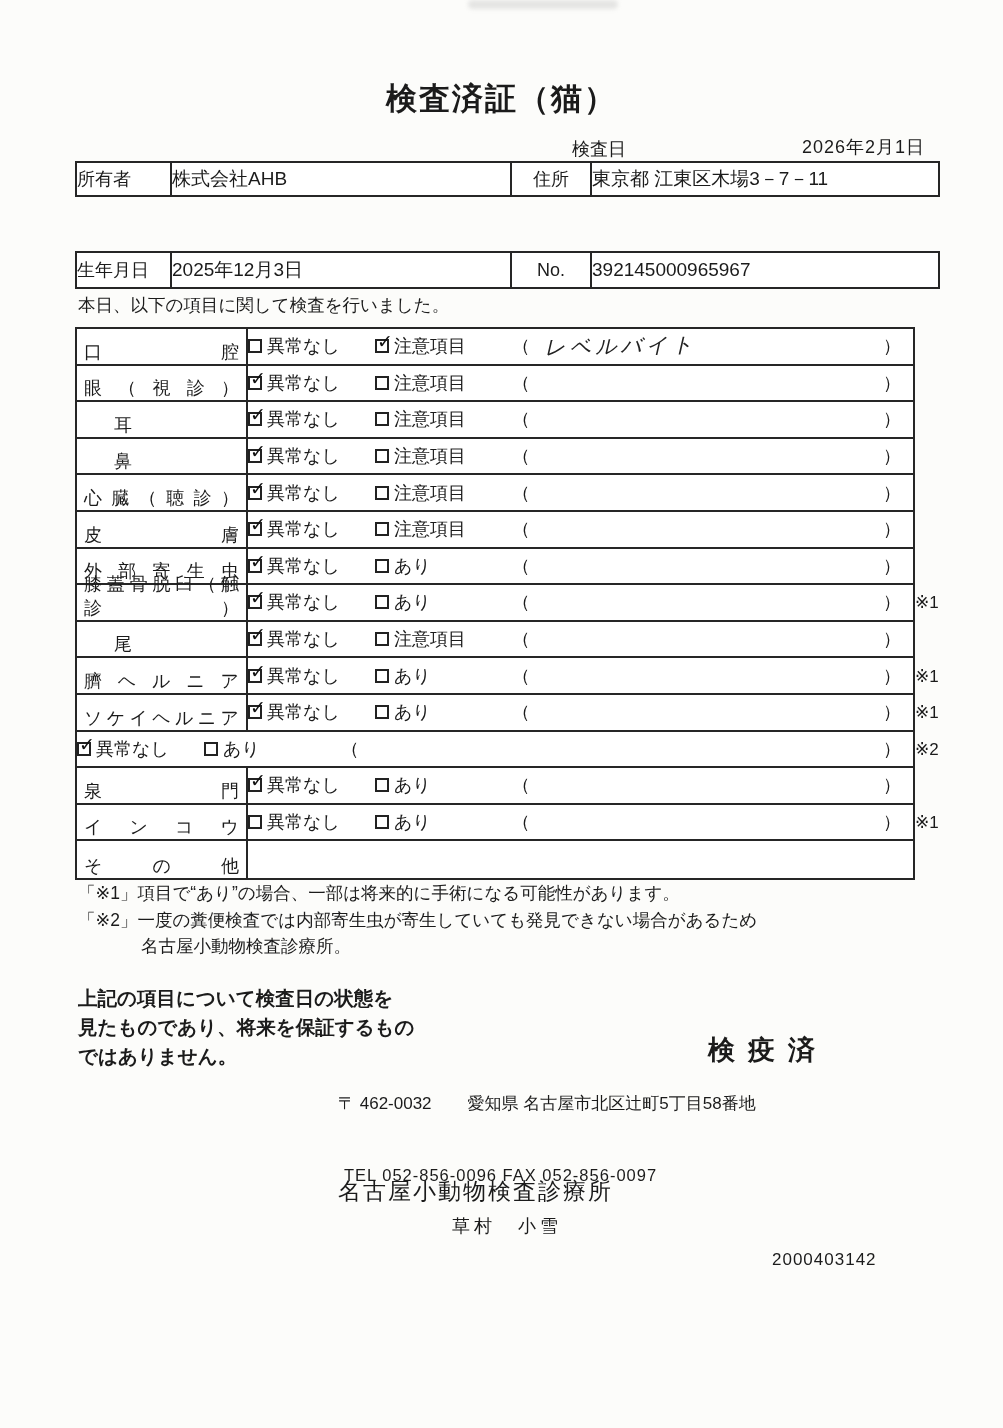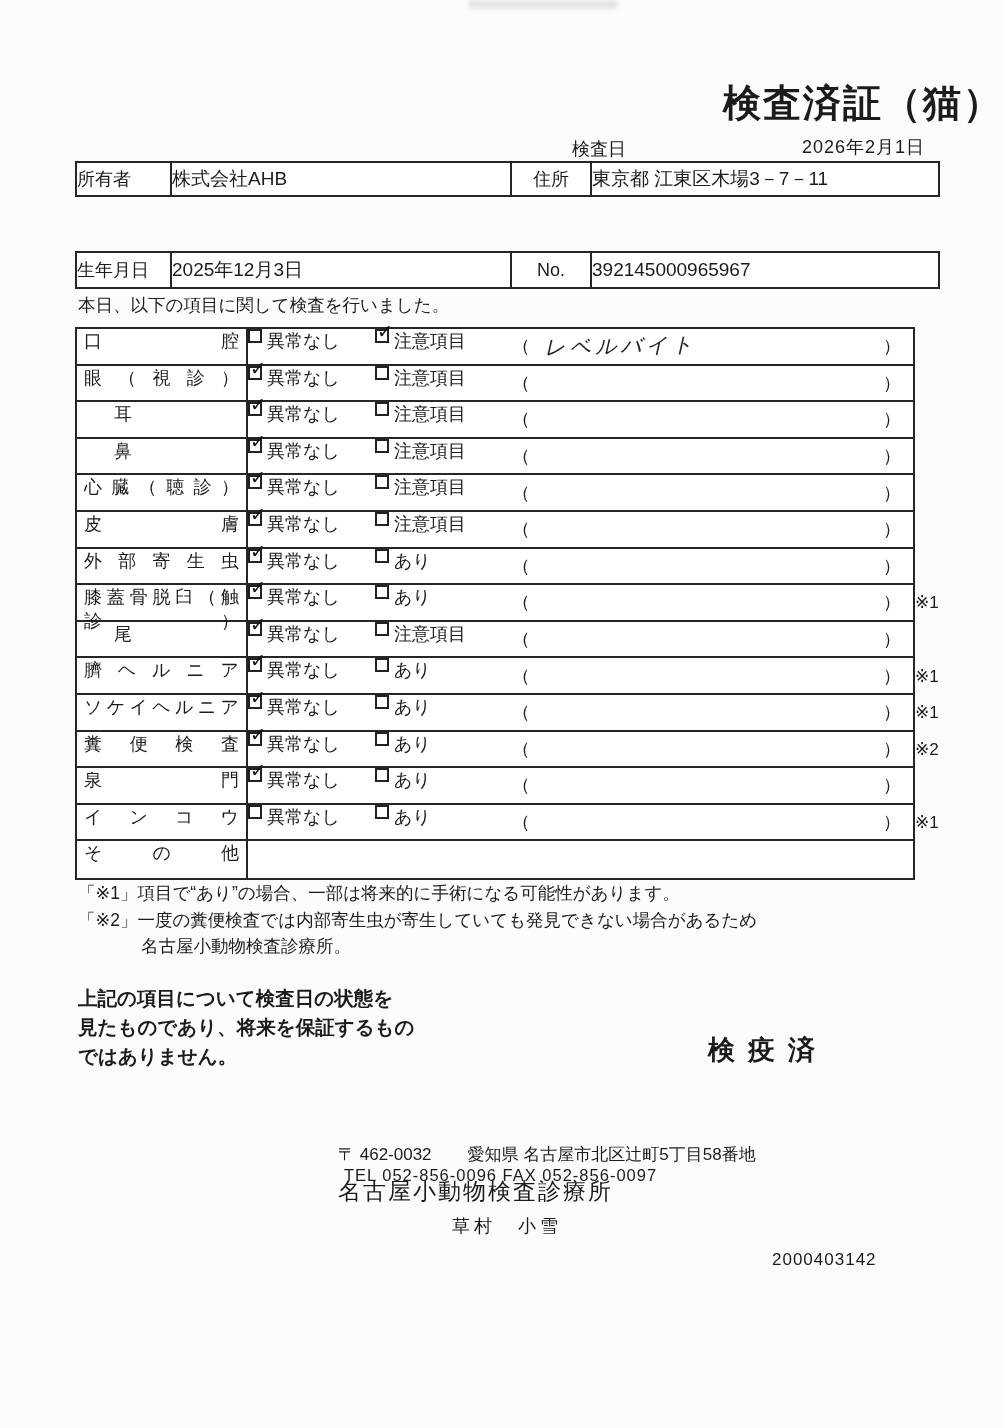--- a/index.html
+++ b/index.html
@@ -9,21 +9,21 @@
     background:#fcfcfa; color:#1b1b1b;
     font-family:"Liberation Sans","DejaVu Sans",sans-serif;
     overflow:hidden;
   }
   .artifact {
     position:absolute; top:0; left:468px; width:150px; height:9px;
     background:#b9b9b9; opacity:.35; filter:blur(2px); border-radius:5px;
   }
   .title {
     position:absolute; top:78px; left:0; width:100%;
-    text-align:right; font-size:38px; font-weight:bold; letter-spacing:2px;
+    text-align:center; font-size:31px; font-weight:bold; letter-spacing:2px;
   }
   .hdr-date-label { position:absolute; top:137px; left:572px; font-size:18px; }
   .hdr-date-value { position:absolute; top:135px; left:802px; font-size:18px; letter-spacing:1px; }
 
   .tbl { position:absolute; left:75px; width:865px; display:flex; border:2px solid #262626; background:#fff; }
   .tbl .cell { border-right:2px solid #262626; display:flex; align-items:center; padding:0 0; font-size:19px; overflow:hidden; white-space:nowrap; }
   .tbl .cell:last-child { border-right:none; }
   .tbl .lab { font-size:18px; }
   .tbl .mid { justify-content:center; padding:12px 4px; }
   .owner-tbl { top:161px; height:36px; }
@@ -31,45 +31,45 @@
   .pet2-tbl  { top:251px; height:38px; }
   .w95{flex:0 0 95px;} .w340{flex:0 0 340px;} .w80{flex:0 0 80px;}
   .w90{flex:0 0 90px;} .w75{flex:0 0 75px;} .w185{flex:0 0 185px;} .w350{flex:0 0 350px;}
   .weight-cell { justify-content:flex-end; gap:18px; padding-right:14px !important; }
 
   .intro { position:absolute; top:293px; left:78px; font-size:17.5px; }
 
   .extable { position:absolute; top:327px; left:75px; width:840px; border:2px solid #262626; background:#fff; }
   .exrow { position:relative; display:flex; align-items:stretch; height:36.6px; border-bottom:2px solid #262626; }
   .exrow:last-child { border-bottom:none; }
-  .ex-item { flex:0 0 171px; border-right:2px solid #262626; display:flex; align-items:flex-start; padding:0 7px; }
+  .ex-item { flex:0 0 171px; border-right:2px solid #262626; display:flex; align-items:flex-end; padding:0 7px; }
   .jtext { width:100%; font-size:18px; text-align:justify; text-align-last:justify; }
   .jtext.single { text-align:left; text-align-last:left; padding-left:30px; }
-  .ex-opt { display:flex; font-size:18px; }
+  .ex-opt { display:flex; align-items:center; font-size:18px; }
   .ex-opt1 { flex:0 0 127px; }
   .ex-opt2 { flex:0 0 135px; }
   .cb { position:relative; width:14px; height:14px; border:2px solid #222; flex:none; margin-right:5px; background:#fff; }
   .cb .tick { display:none; position:absolute; left:0px; top:-11px; font-size:19px; font-weight:bold; color:#111; }
   .cb.checked .tick { display:block; }
   .ex-note { flex:1; display:flex; align-items:center; font-size:18px; padding:0 12px 0 2px; }
   .ex-note .notetext { flex:1; margin-left:14px; }
   .hand { font-style:italic; font-size:21px; letter-spacing:4px; transform:rotate(-1.2deg); display:inline-block; color:#222; }
   .ex-mark { position:absolute; right:-42px; top:50%; transform:translateY(-50%); font-size:17px; width:40px; }
   .ex-rest { flex:1; }
 
   .fn { position:absolute; left:78px; font-size:17.5px; }
   .fn1 { top:881px; }
   .fn2a { top:908px; }
   .fn2b { top:934px; left:141px; }
 
   .disclaimer { position:absolute; top:984px; left:78px; font-size:19.5px; font-weight:bold; line-height:29px; }
 
   .stamp { position:absolute; top:1032px; left:708px; font-size:27px; font-weight:bold; letter-spacing:13px; }
 
-  .addr { position:absolute; top:1143px; left:338px; font-size:17px; display:flex; gap:36px; }
+  .addr { position:absolute; top:1092px; left:338px; font-size:17px; display:flex; gap:36px; }
   .telfax { position:absolute; top:1126px; left:344px; font-size:16.5px; letter-spacing:1px;margin-top:40px; }
   .clinic { position:absolute; top:1176px; left:338px; font-size:23px; letter-spacing:2px; }
   .vet { position:absolute; top:1214px; left:452px; font-size:18px; letter-spacing:4px; }
   .docnum { position:absolute; top:1250px; left:772px; font-size:17px; letter-spacing:1px; }
 </style>
 </head>
 <body>
 
 <div class="page">
 
@@ -335,23 +335,20 @@
       </div>
       <div class="ex-note">
         <span>（</span>
         <span class="notetext"></span>
         <span>）</span>
       </div>
       <div class="ex-mark">※1</div>
     </div>
 
     <div class="exrow">
-      <div class="ex-item">
-          <div class="jtext">糞便検査</div>
-        </div>
       <div class="ex-opt ex-opt1">
         <span class="cb checked">
             <span class="tick">✓</span>
           </span>
         <span>異常なし</span>
       </div>
       <div class="ex-opt ex-opt2">
         <span class="cb"></span>
         <span>あり</span>
       </div>

